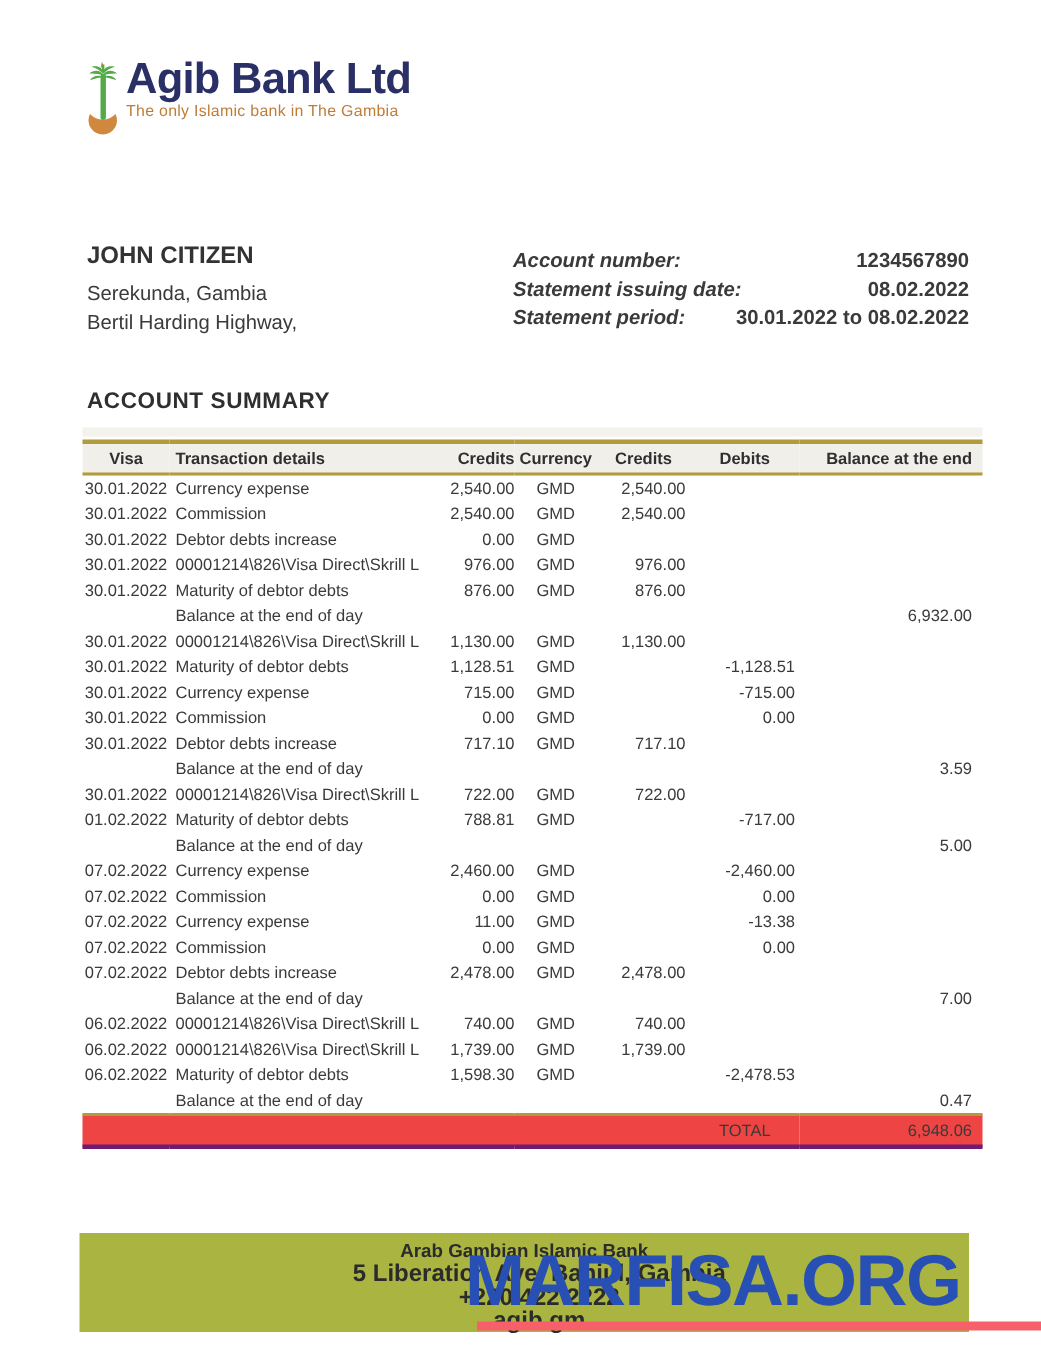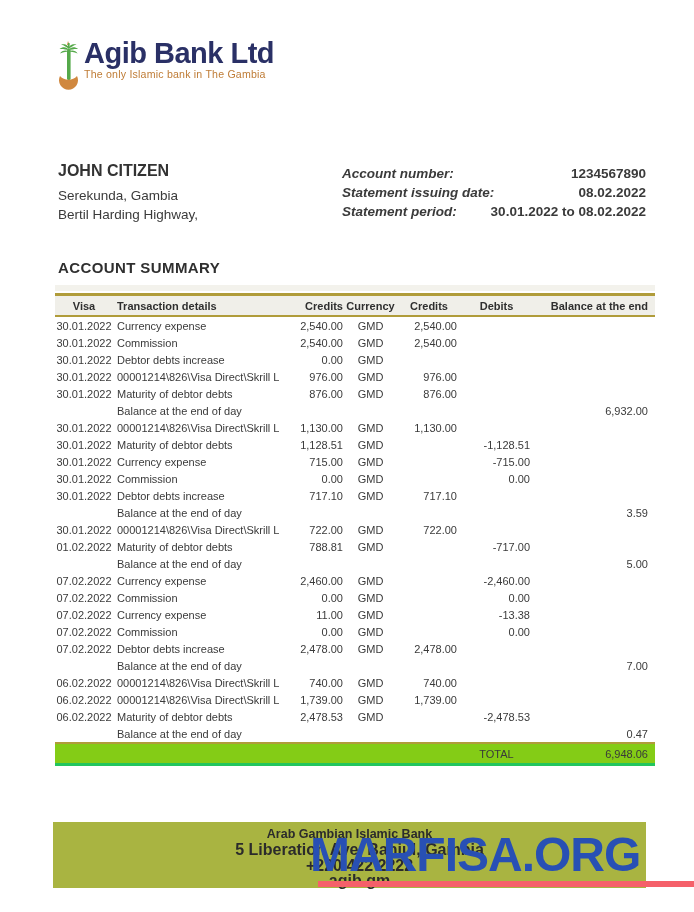--- a/index.html
+++ b/index.html
@@ -33,21 +33,21 @@
   th{font-size:11px;font-weight:bold;color:#2f2f2f;height:19px;padding:0;white-space:nowrap;}
   td{font-size:11px;color:#3a3a3a;height:17px;padding:0;white-space:nowrap;overflow:visible;}
   .col-date{text-align:center;}
   .col-details{text-align:left;padding-left:4px;}
   .col-amount{text-align:right;}
   .col-currency{text-align:center;}
   .col-credits{text-align:right;padding-right:3px;}
   .col-debits{text-align:right;padding-right:3px;}
   .col-balance{text-align:right;padding-right:7px;}
   th.col-credits,th.col-debits{text-align:center;padding-right:0;}
-  tr.total-row{background:#84cc16;border-top:2.5px solid #b09c3a;border-bottom:3px solid #22c55e;}
+  tr.total-row{background:#ef4444;border-top:2.5px solid #b09c3a;border-bottom:3px solid #701a75;}
   tr.total-row td{height:19px;}
   td.total-label{text-align:center;}
 
   
   .footer-band{position:absolute;left:53px;top:822px;width:593px;height:66px;background:#a9b441;
     display:flex;flex-direction:column;align-items:center;padding-top:4px;box-sizing:border-box;}
   .footer-line1{font-size:12.5px;font-weight:bold;color:#2b2b2b;line-height:16px;}
   .footer-line{font-size:16px;font-weight:bold;color:#2b2b2b;line-height:15.5px;margin-left:20px;}
 
   
@@ -331,21 +331,21 @@
             <td class="col-details">00001214\826\Visa Direct\Skrill L</td>
             <td class="col-amount">1,739.00</td>
             <td class="col-currency">GMD</td>
             <td class="col-credits">1,739.00</td>
             <td class="col-debits"></td>
             <td class="col-balance"></td>
           </tr>
           <tr>
             <td class="col-date">06.02.2022</td>
             <td class="col-details">Maturity of debtor debts</td>
-            <td class="col-amount">2,478.53</td>
+            <td class="col-amount">1,598.30</td>
             <td class="col-currency">GMD</td>
             <td class="col-credits"></td>
             <td class="col-debits">-2,478.53</td>
             <td class="col-balance"></td>
           </tr>
           <tr>
             <td class="col-date"></td>
             <td class="col-details">Balance at the end of day</td>
             <td class="col-amount"></td>
             <td class="col-currency"></td>

